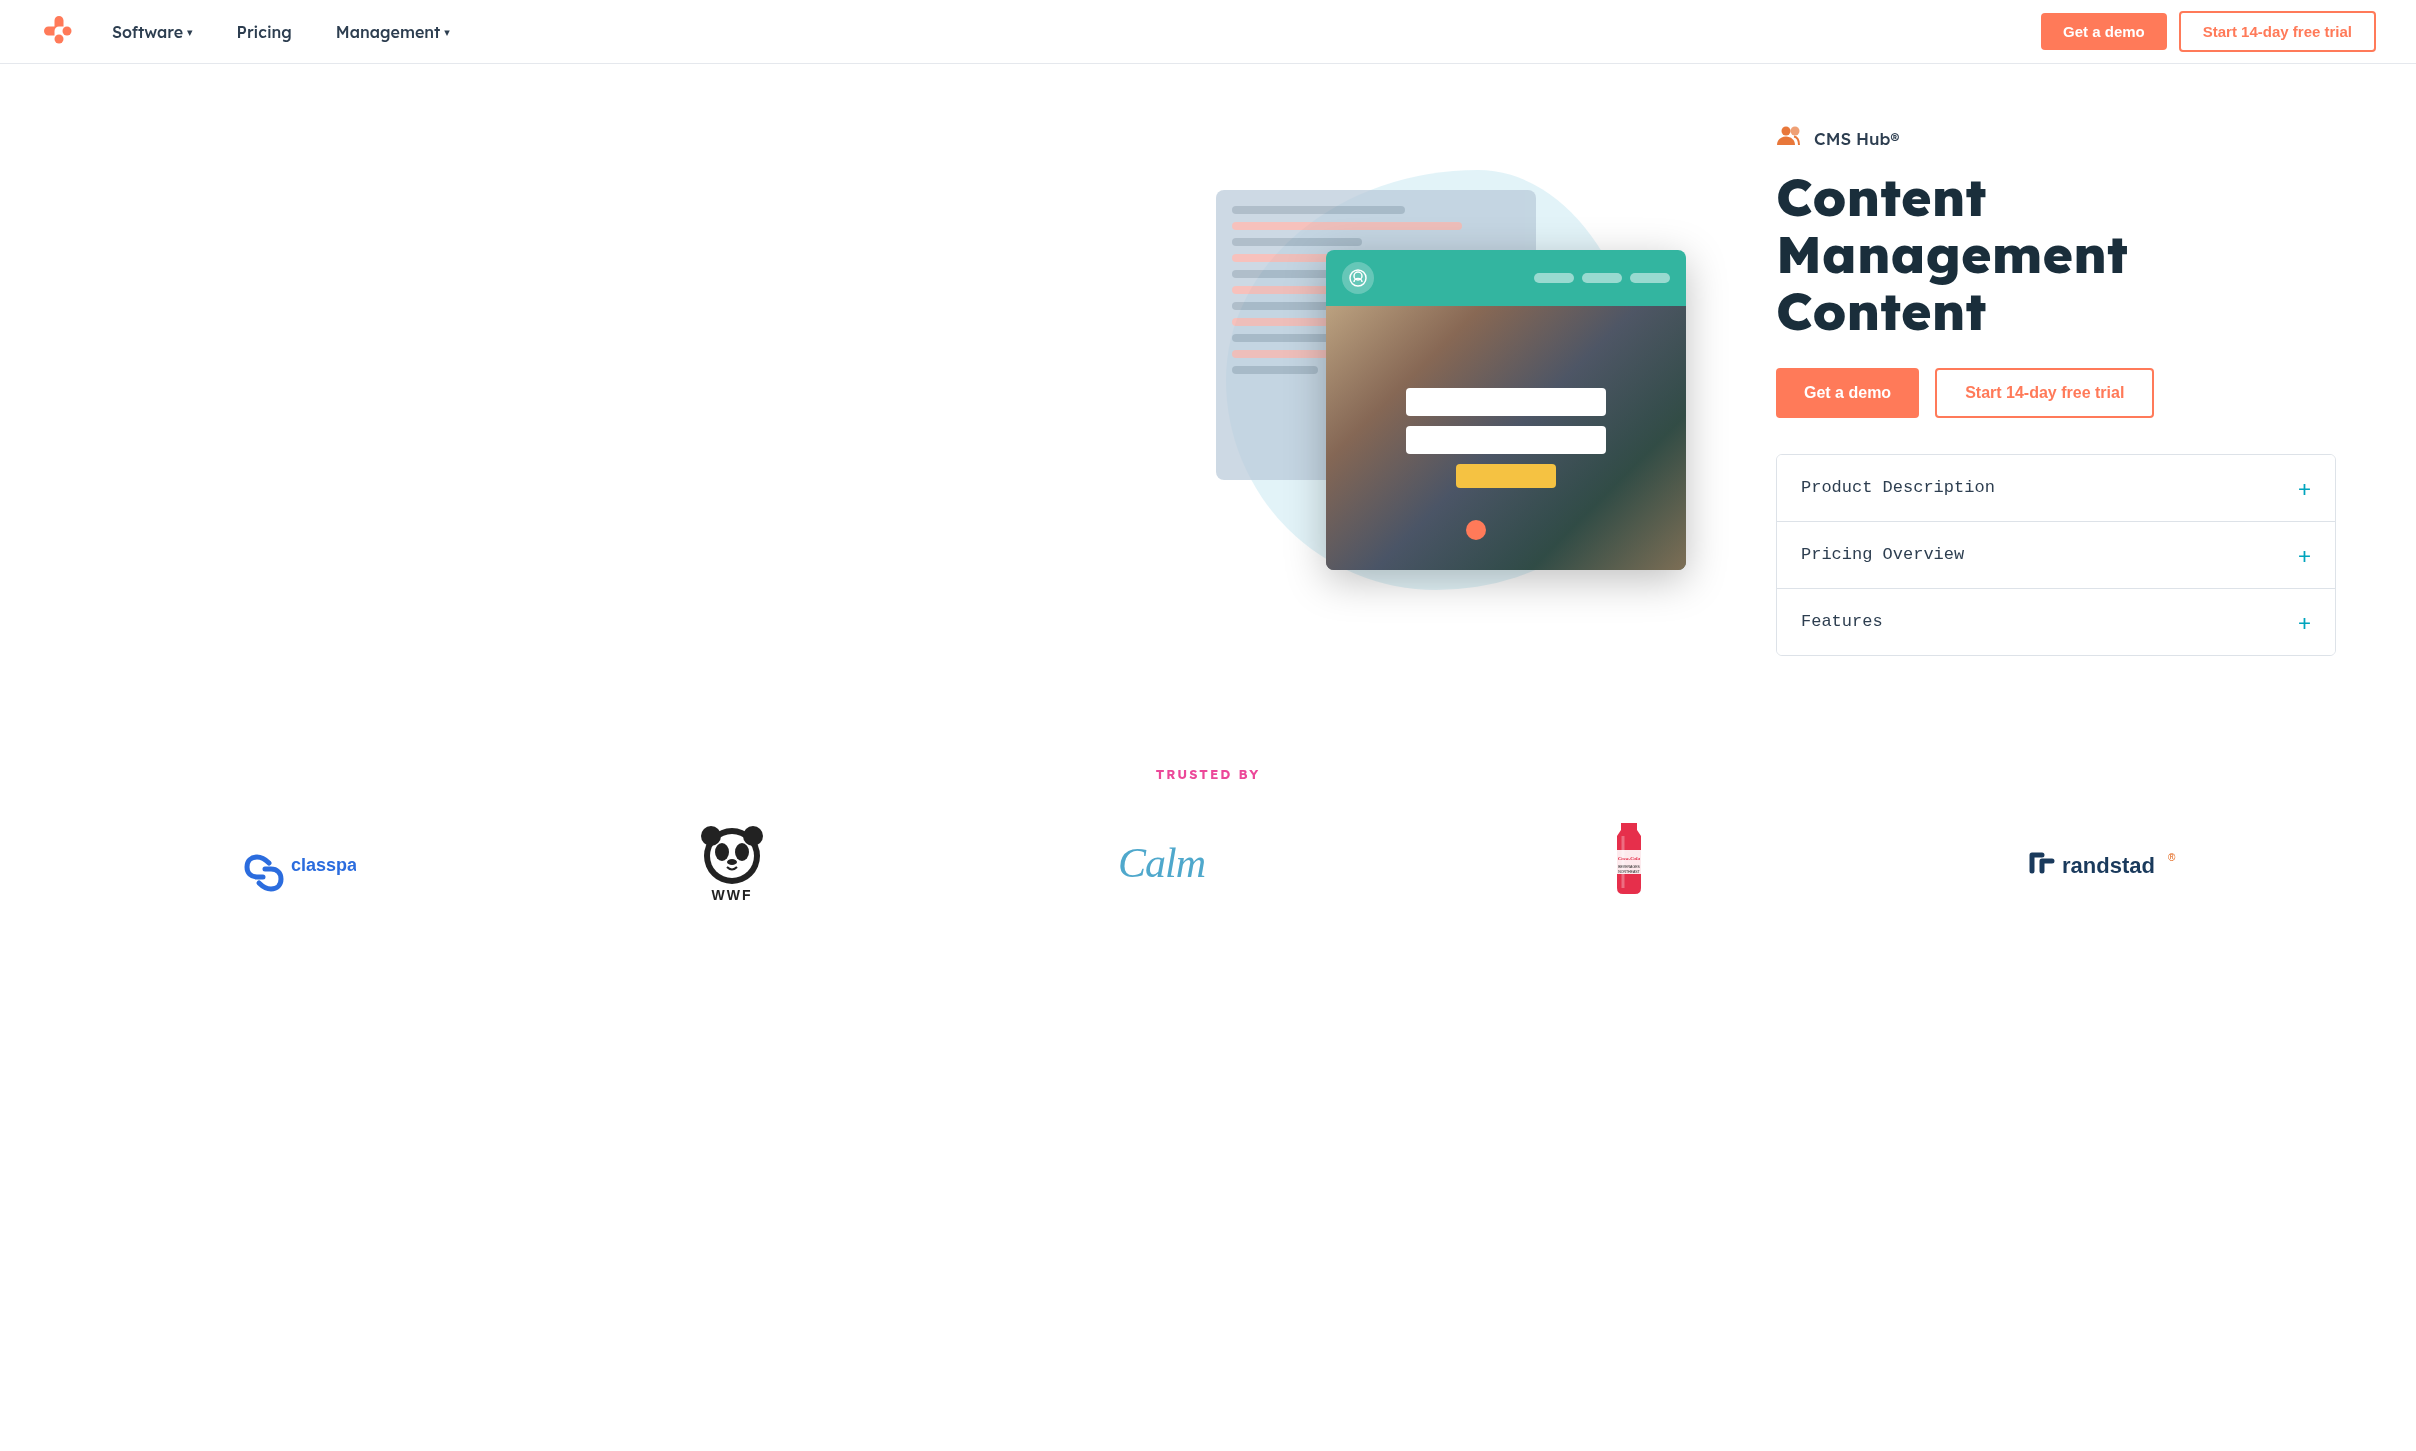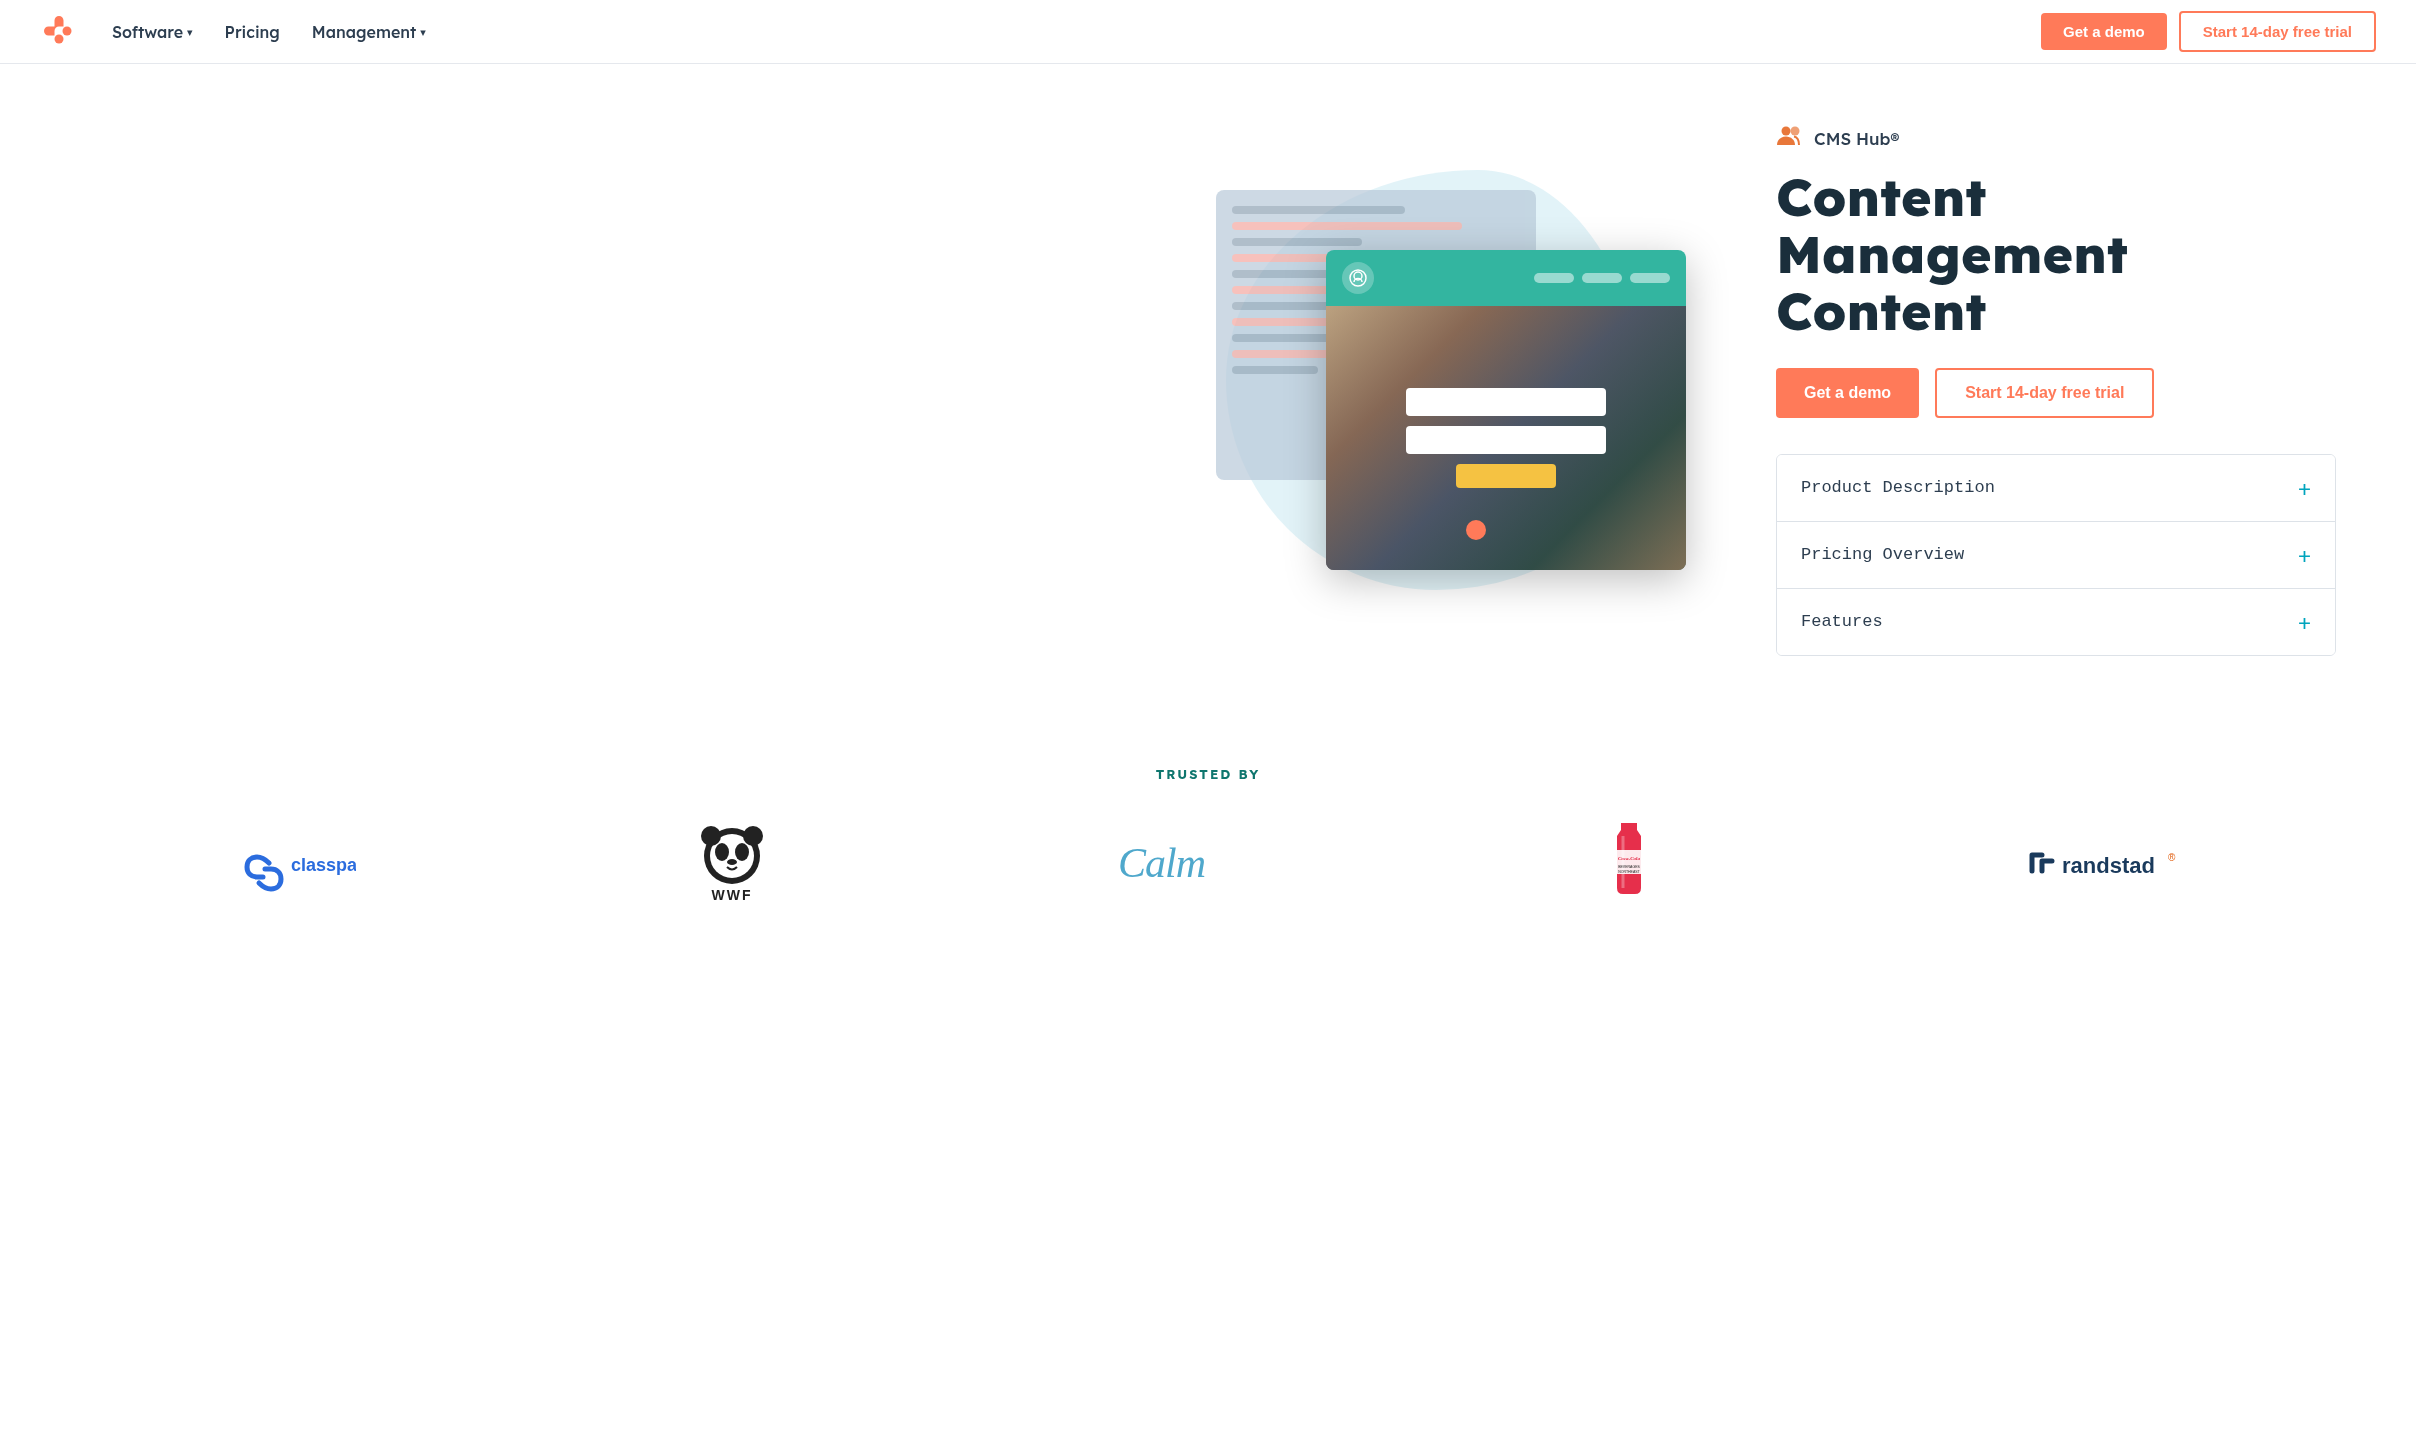--- a/index.html
+++ b/index.html
@@ -17,21 +17,21 @@
       top: 0;
       z-index: 100;
     }
     .nav-logo {
       margin-right: 36px;
     }
     .nav-logo svg { width: 36px; height: 36px; }
     .nav-links {
       display: flex;
       align-items: center;
-      gap: 32px;
+      gap: 44px;
       flex: 1;
     }
     .nav-link {
       font-size: 16px;
       font-weight: 500;
       color: #2d3e50;
       cursor: pointer;
       display: flex;
       align-items: center;
       gap: 4px;
@@ -280,21 +280,21 @@
 
     
     .trusted {
       padding: 50px 80px 20px;
       text-align: center;
     }
     .trusted-label {
       font-size: 13px;
       font-weight: 700;
       letter-spacing: 2px;
-      color: #0f766e;
+      color: #ec4899;
       margin-bottom: 36px;
     }
     .logos-row {
       display: flex;
       align-items: center;
       justify-content: space-around;
       gap: 20px;
       flex-wrap: wrap;
     }
     .logo-item {

